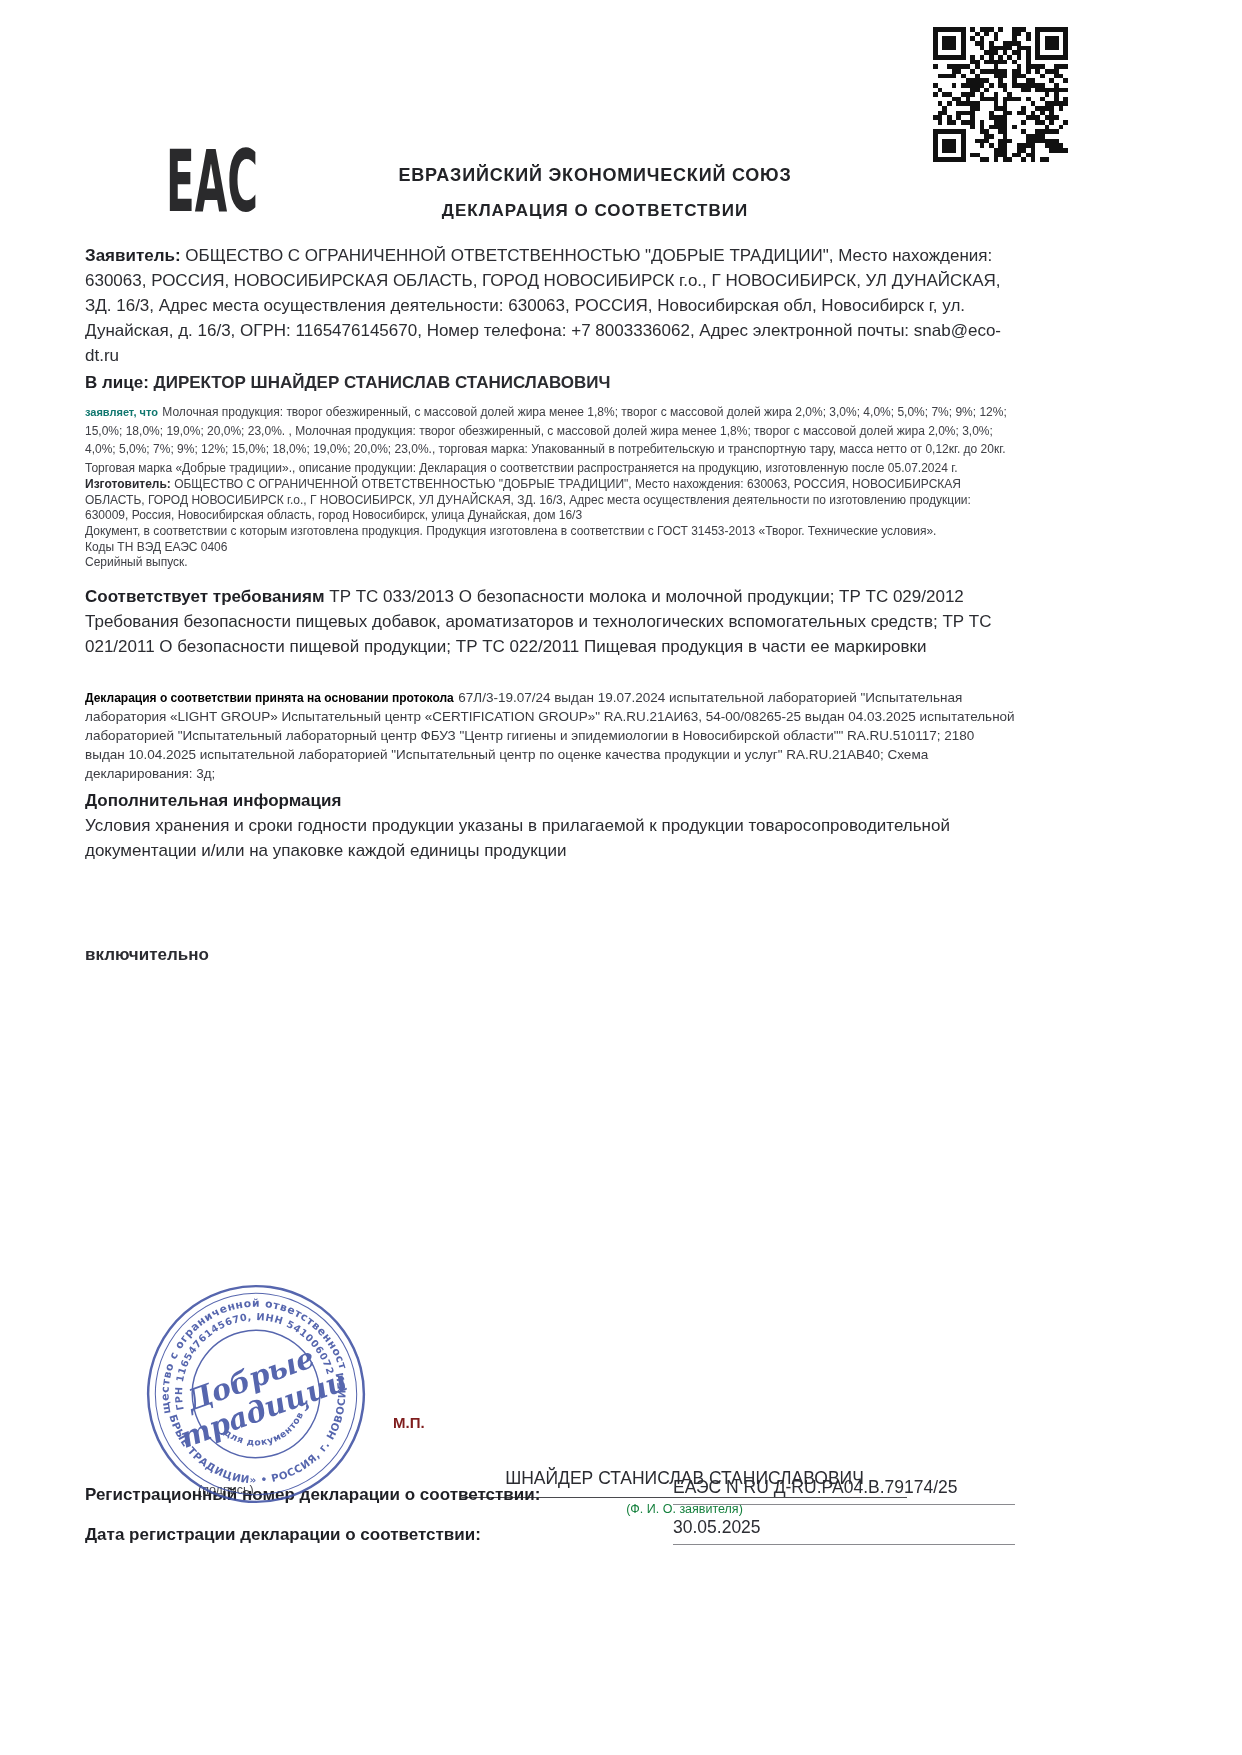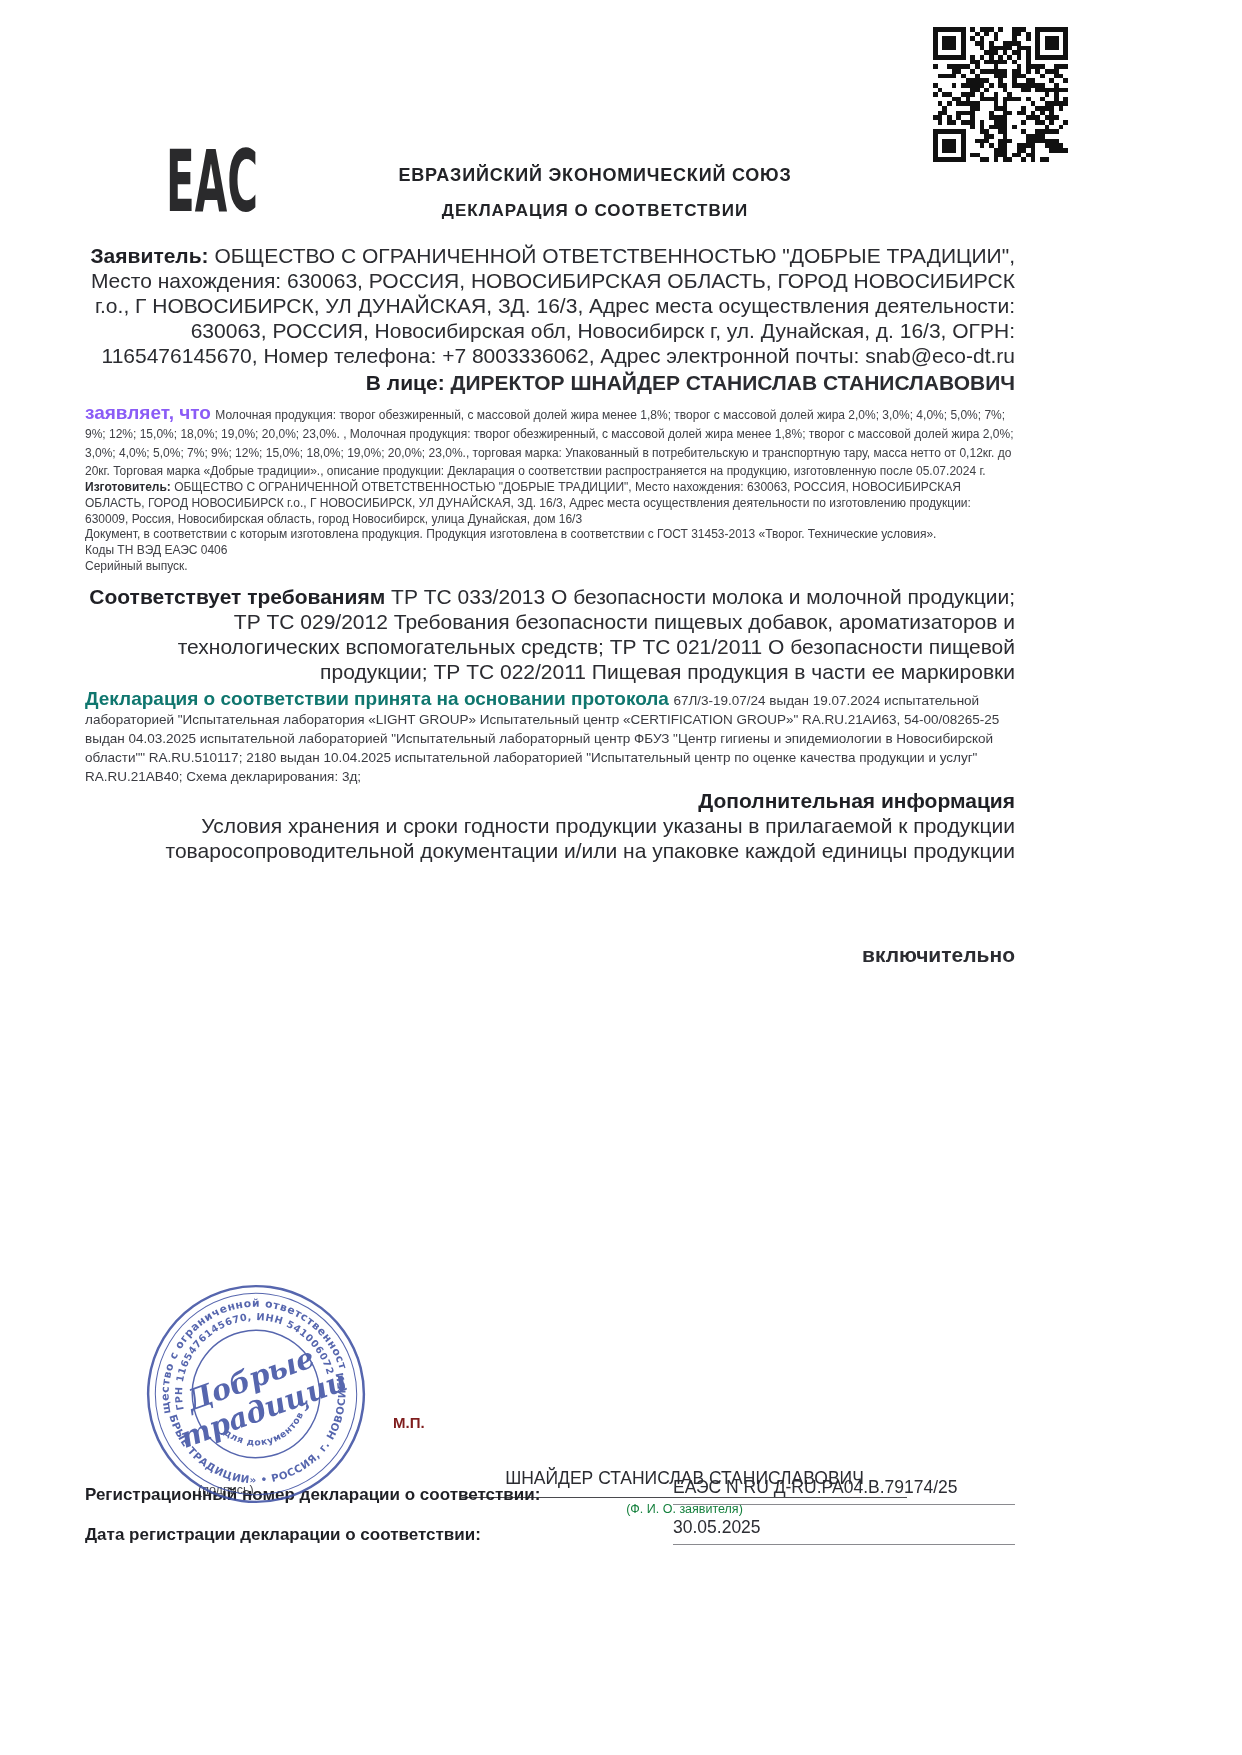--- a/index.html
+++ b/index.html
@@ -16,27 +16,27 @@
   .title{
     position:absolute; left:130px; top:165px; width:930px; text-align:center;
     font-size:18px; font-weight:bold; letter-spacing:0.8px; color:#222327;
   }
   .subtitle{
     position:absolute; left:130px; top:201px; width:930px; text-align:center;
     font-size:17px; font-weight:bold; letter-spacing:1px; color:#222327;
   }
   
   .blk{ position:absolute; left:85px; width:930px; }
-  .big{ font-size:21px; line-height:25px;text-align:right; }
+  .big{ font-size:17px; line-height:25px; }
   .big b, .bold{ font-weight:bold; color:#1f2025; }
   .small{ font-size:12px; line-height:15.7px; color:#3f4046; }
   .small b{ color:#2a2b30; }
   .small13{ font-size:13.5px; line-height:19px; color:#3a3b41; }
-  .h16{ font-size:19px; font-weight:bold; color:#0f766e; }
-  .declare-label{ font-size:19px; font-weight:bold; color:#8b5cf6; }
+  .h16{ font-size:12px; font-weight:bold; color:#000000; }
+  .declare-label{ font-size:11px; font-weight:bold; color:#0f766e; }
 
   .b-applicant{ top:243px; }
   .b-person{ top:370px; font-weight:bold; }
   .b-declares{ top:402px; }
   .b-complies{ top:584px; }
   .b-basis{ top:688px; }
   .b-add-label{ top:788px; }
   .b-add-text{ top:813px; }
   .b-validity{ top:866px; }
   .b-validity-tail{ top:894px; font-weight:bold;margin-top:48px; }

